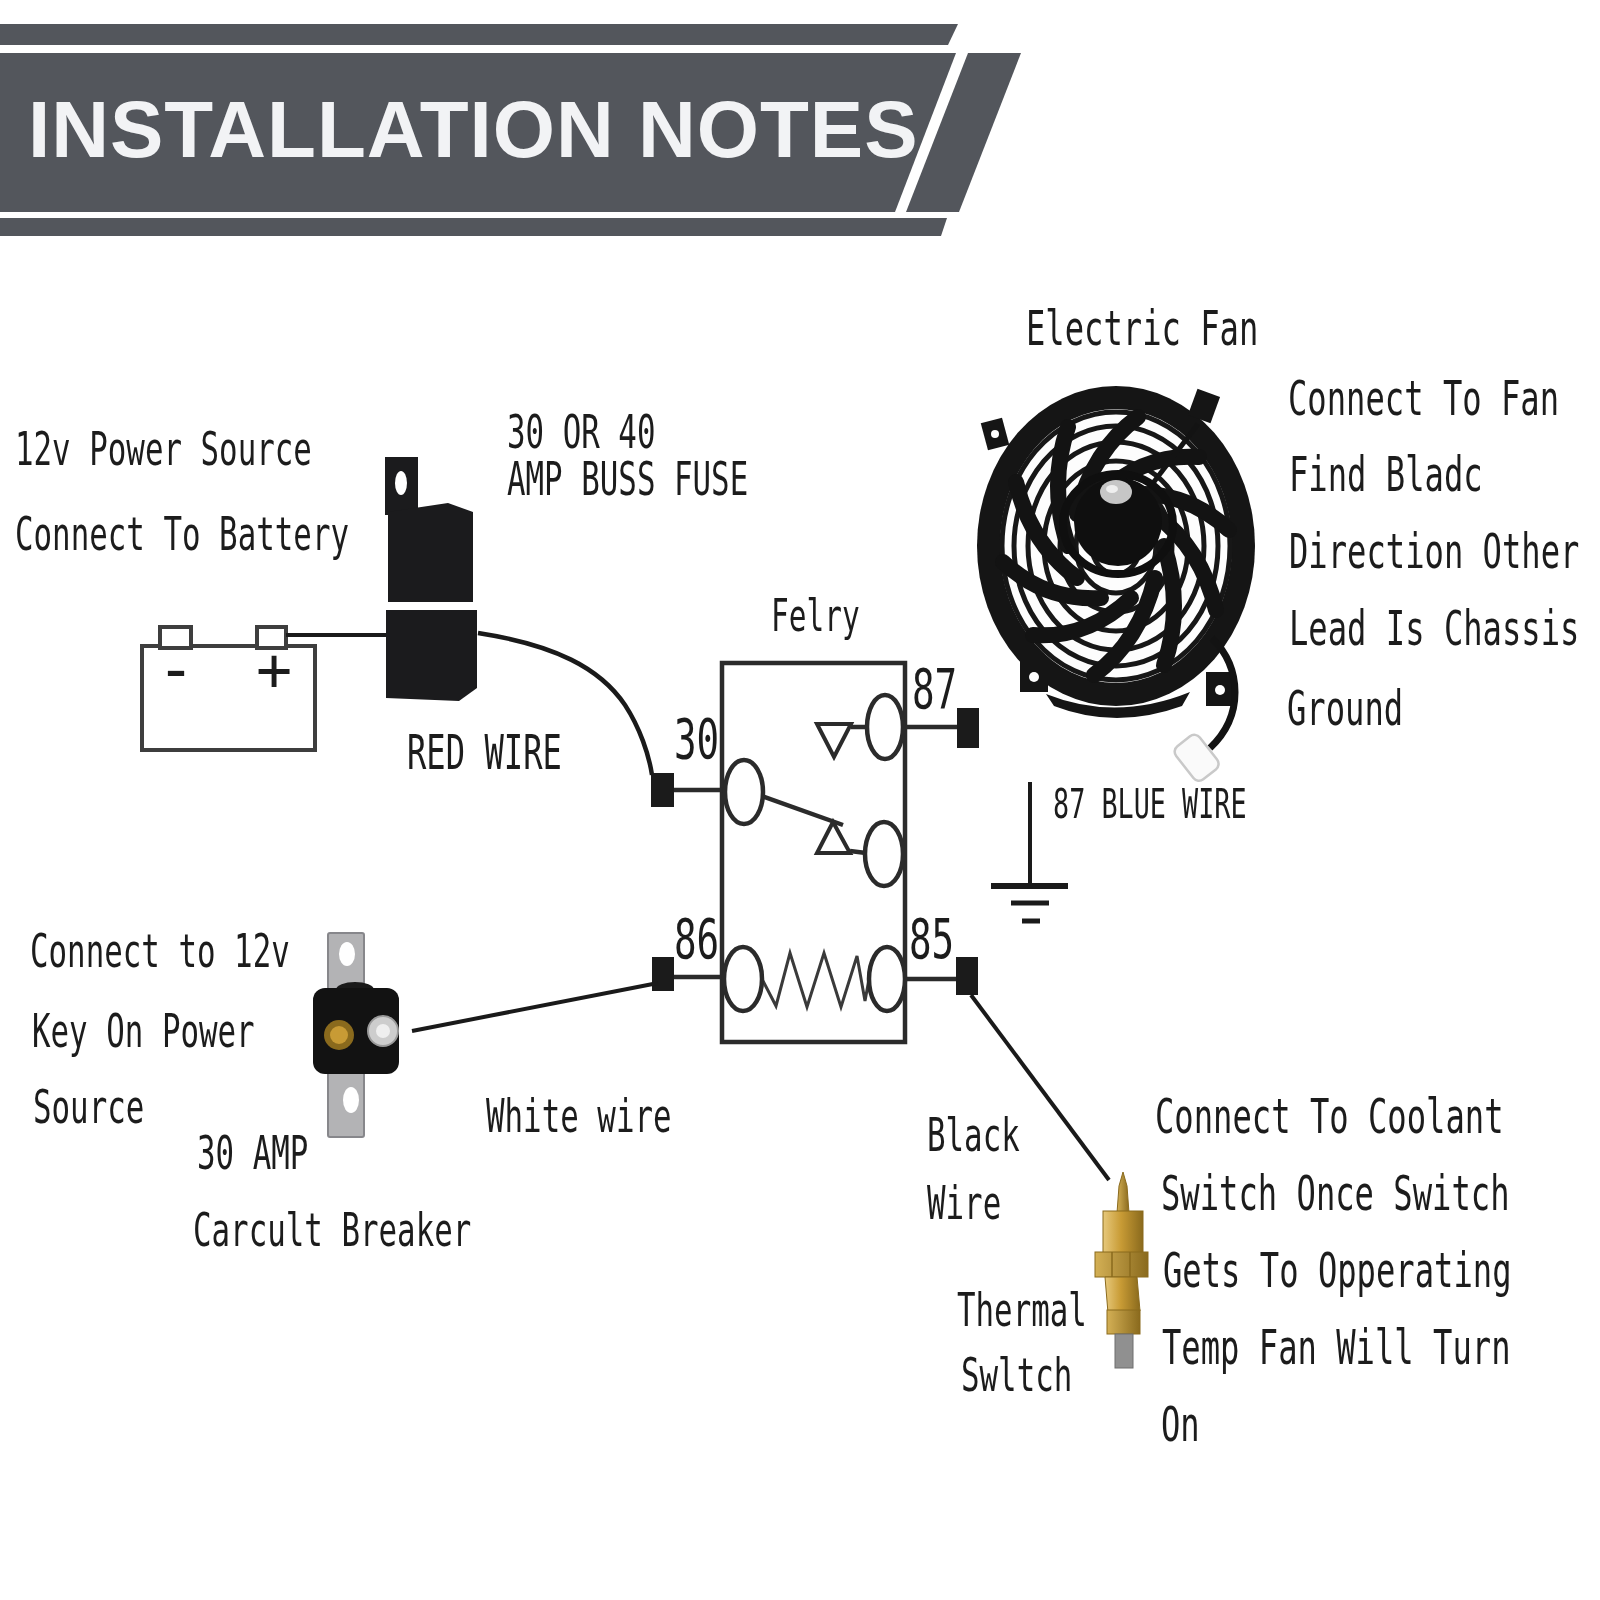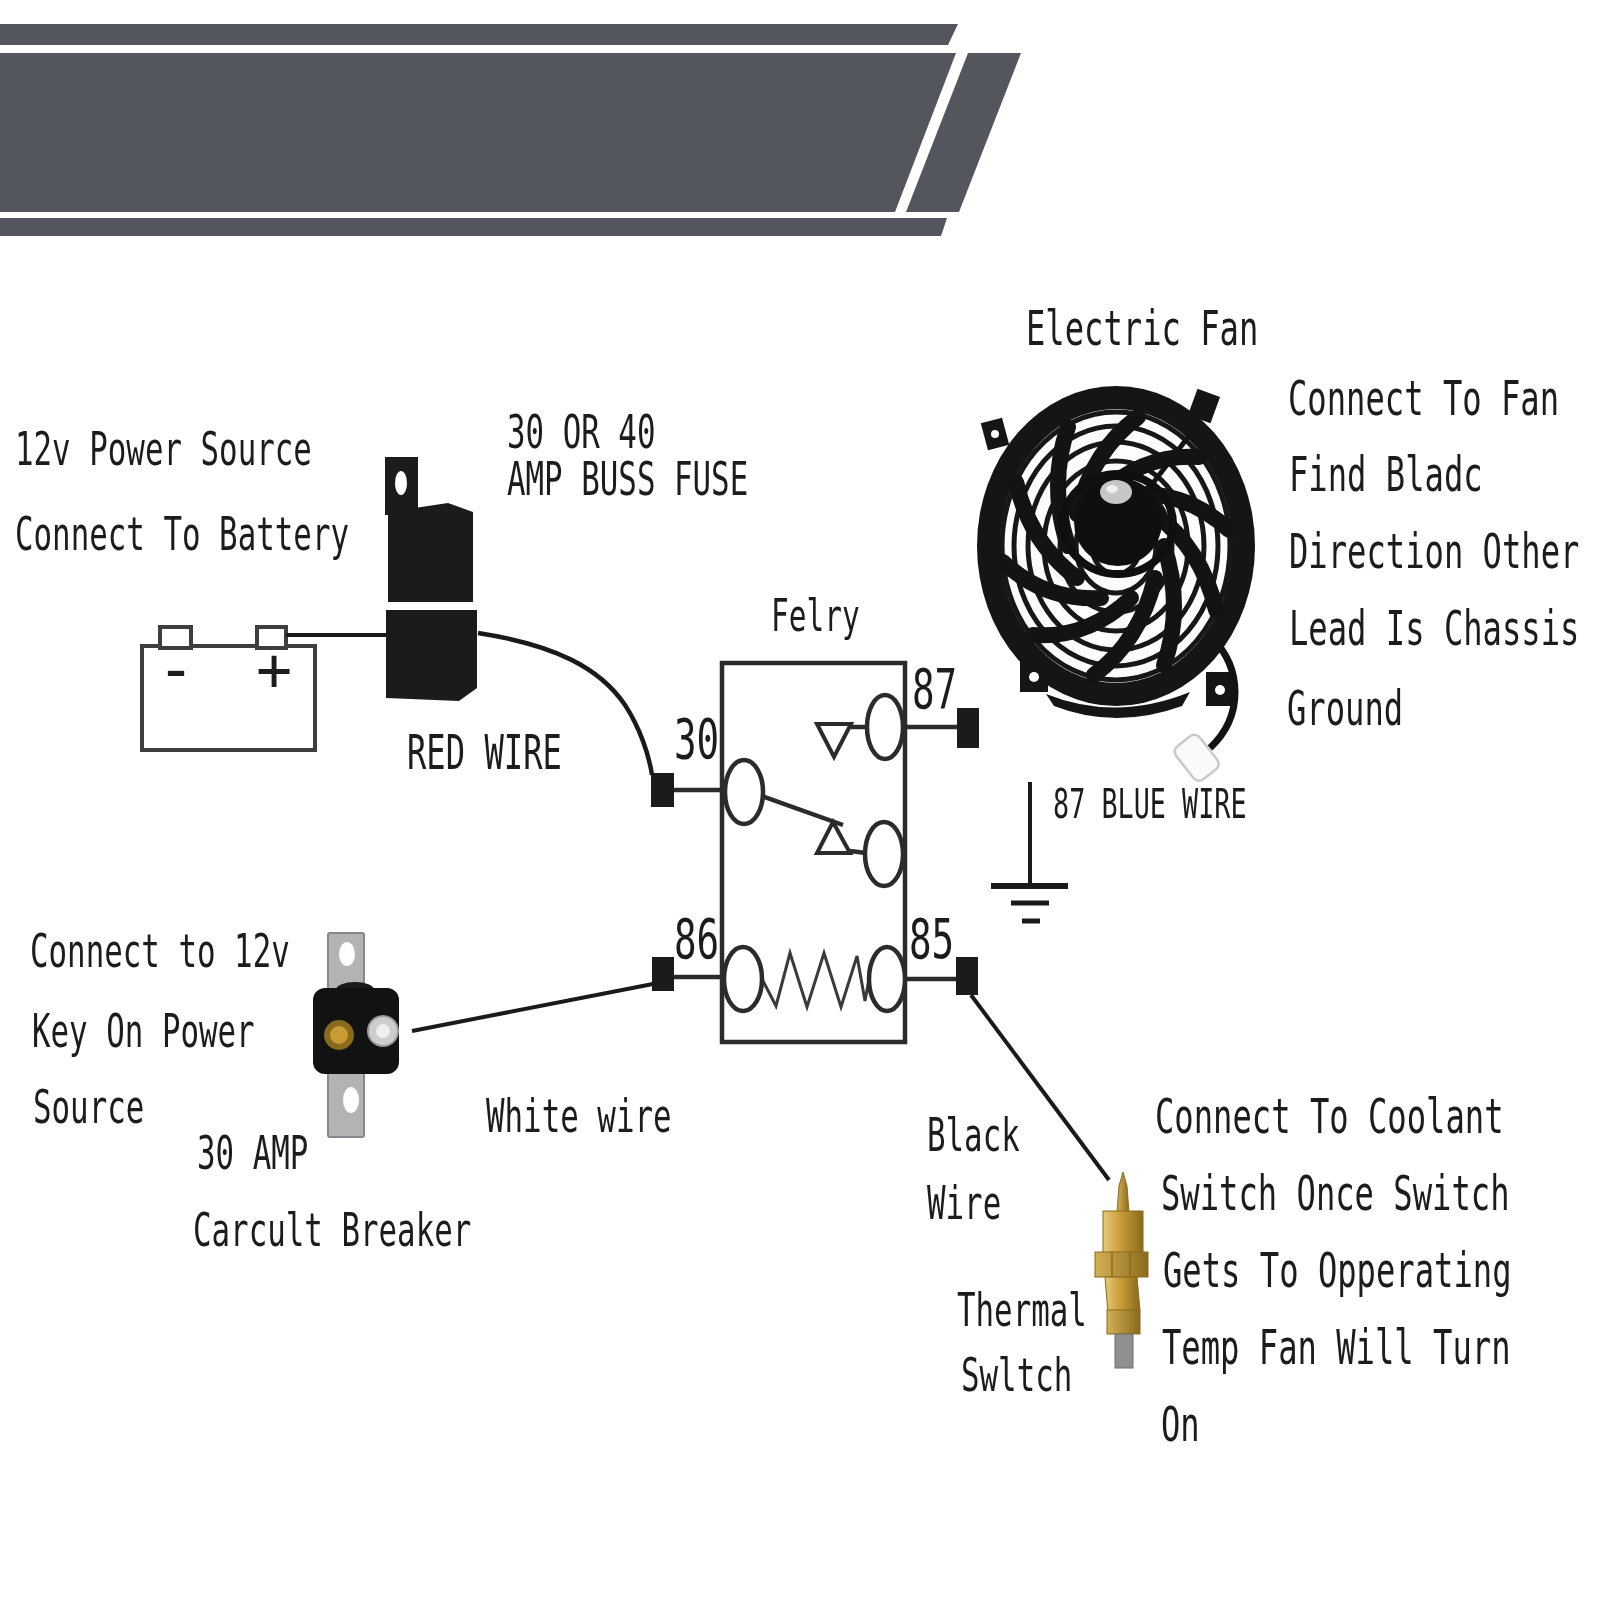--- a/index.html
+++ b/index.html
@@ -154,20 +154,21 @@
         <rect x="1192" y="392" width="24" height="28" transform="rotate(20 1204 406)"></rect>
         <path d="M1046,694 Q1116,722 1190,692 L1182,706 Q1116,730 1054,706 Z"></path>
       </g>
       <path d="M1212,638 C1242,668 1244,716 1210,748" fill="none" stroke="#131313" stroke-width="7"></path>
       <g transform="rotate(-38 1196 757)">
         <rect x="1181" y="737" width="30" height="42" rx="7" fill="#fafafa" stroke="#c9c9c9" stroke-width="2.5"></rect>
       </g>
     </g>
   </svg>
 
+  <div class="banner-title">INSTALLATION NOTES</div>
 
   <div class="lbl" style="left:15px;top:426px;font-size:46px">12v Power Source</div>
   <div class="lbl" style="left:15px;top:511px;font-size:46px">Connect To Battery</div>
 
   <div class="lbl" style="left:507px;top:409px;font-size:46px">30 OR 40</div>
   <div class="lbl" style="left:507px;top:456px;font-size:46px">AMP BUSS FUSE</div>
   <div class="lbl" style="left:407px;top:728px;font-size:48px">RED WIRE</div>
 
   <div class="lbl" style="left:1026px;top:304px;font-size:48px">Electric Fan</div>
   <div class="lbl" style="left:1288px;top:374px;font-size:48px">Connect To Fan</div>

